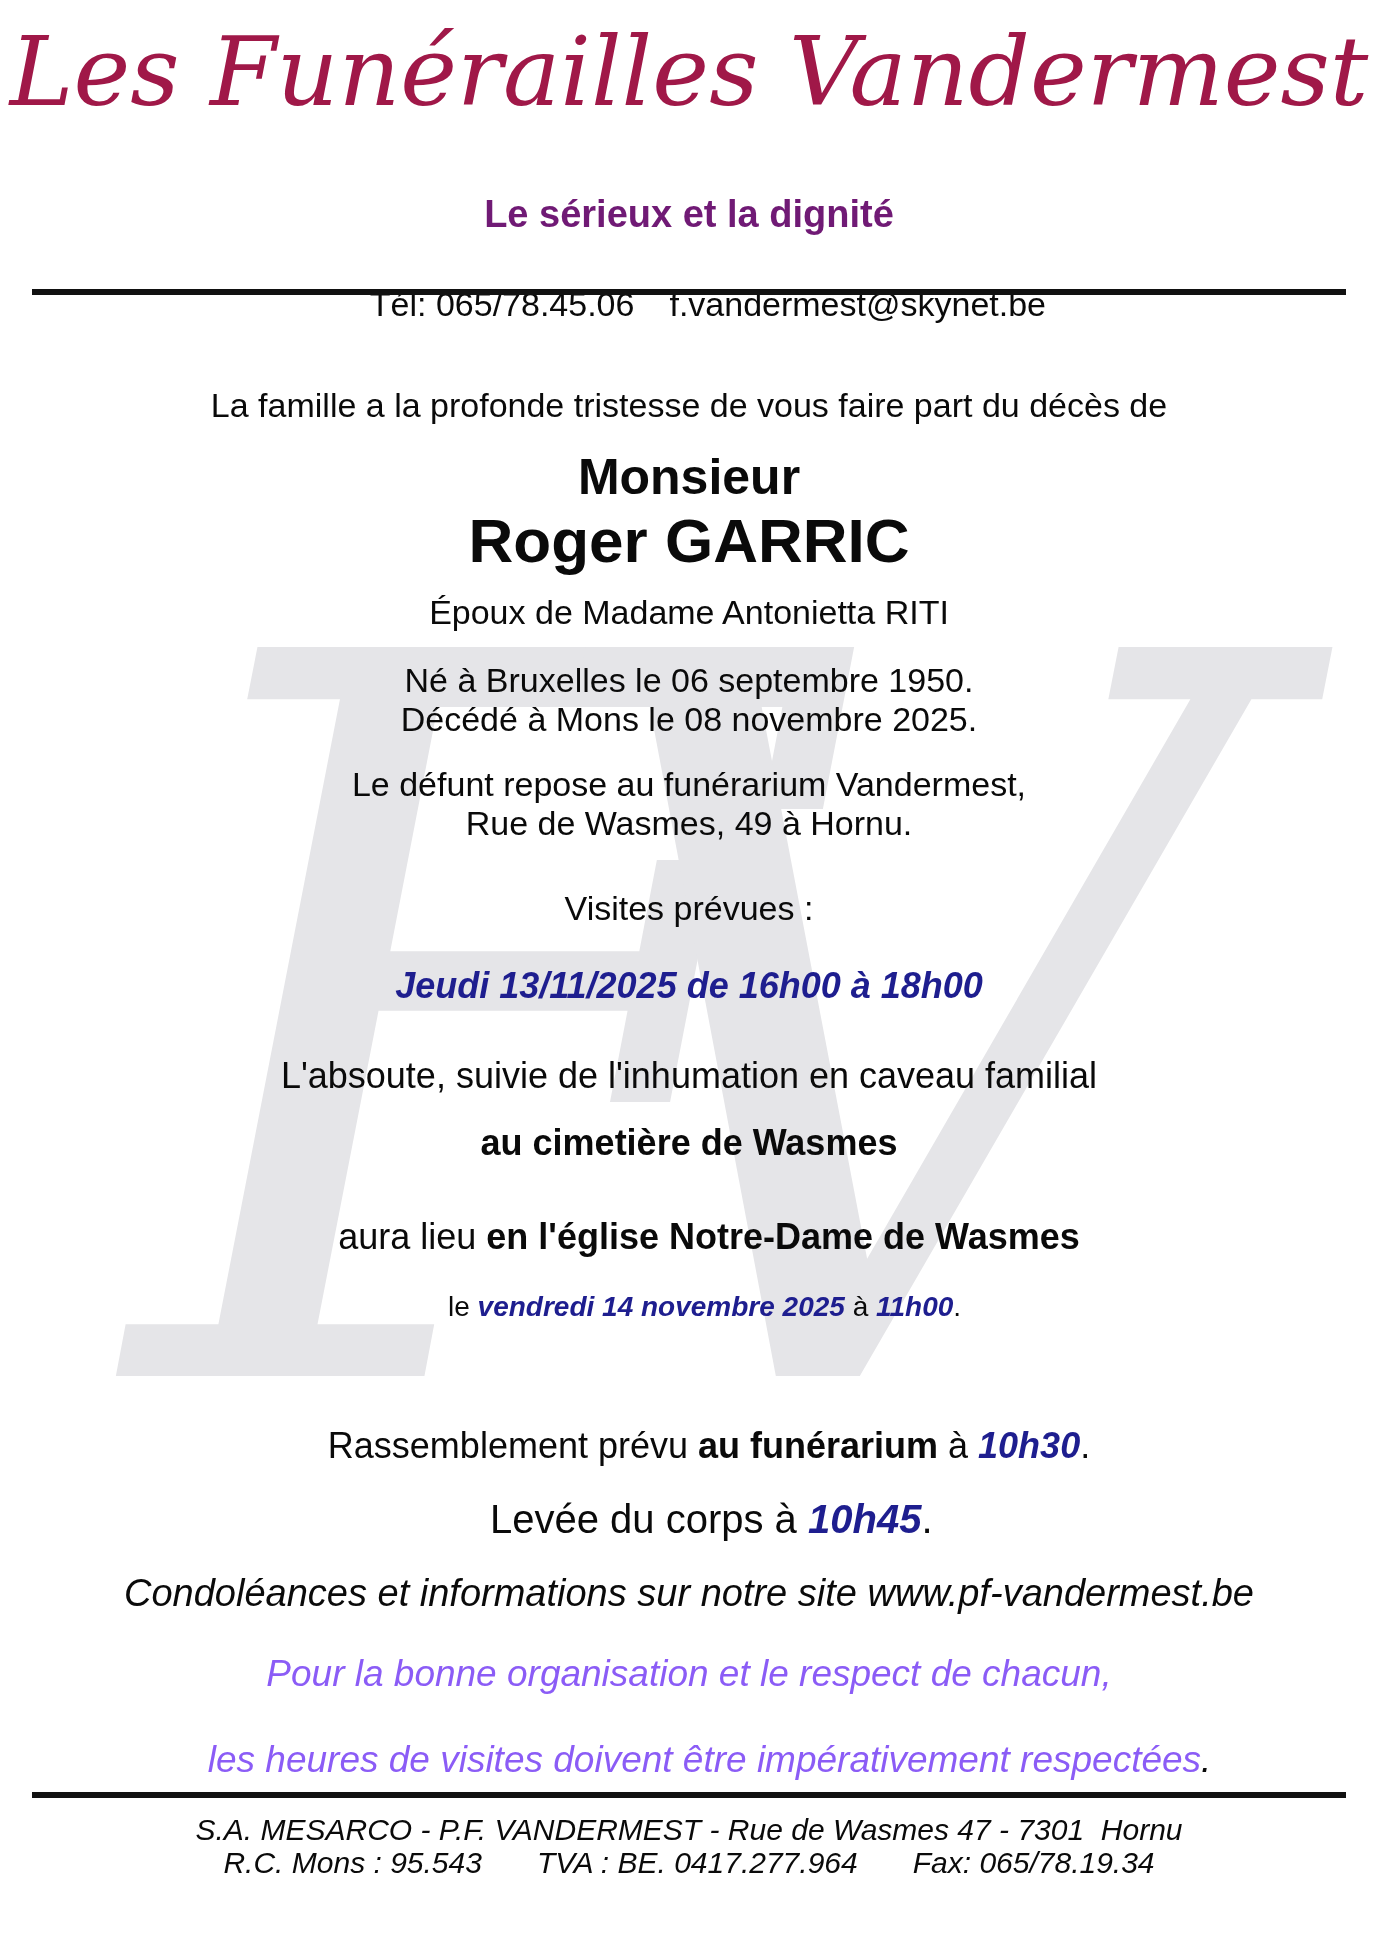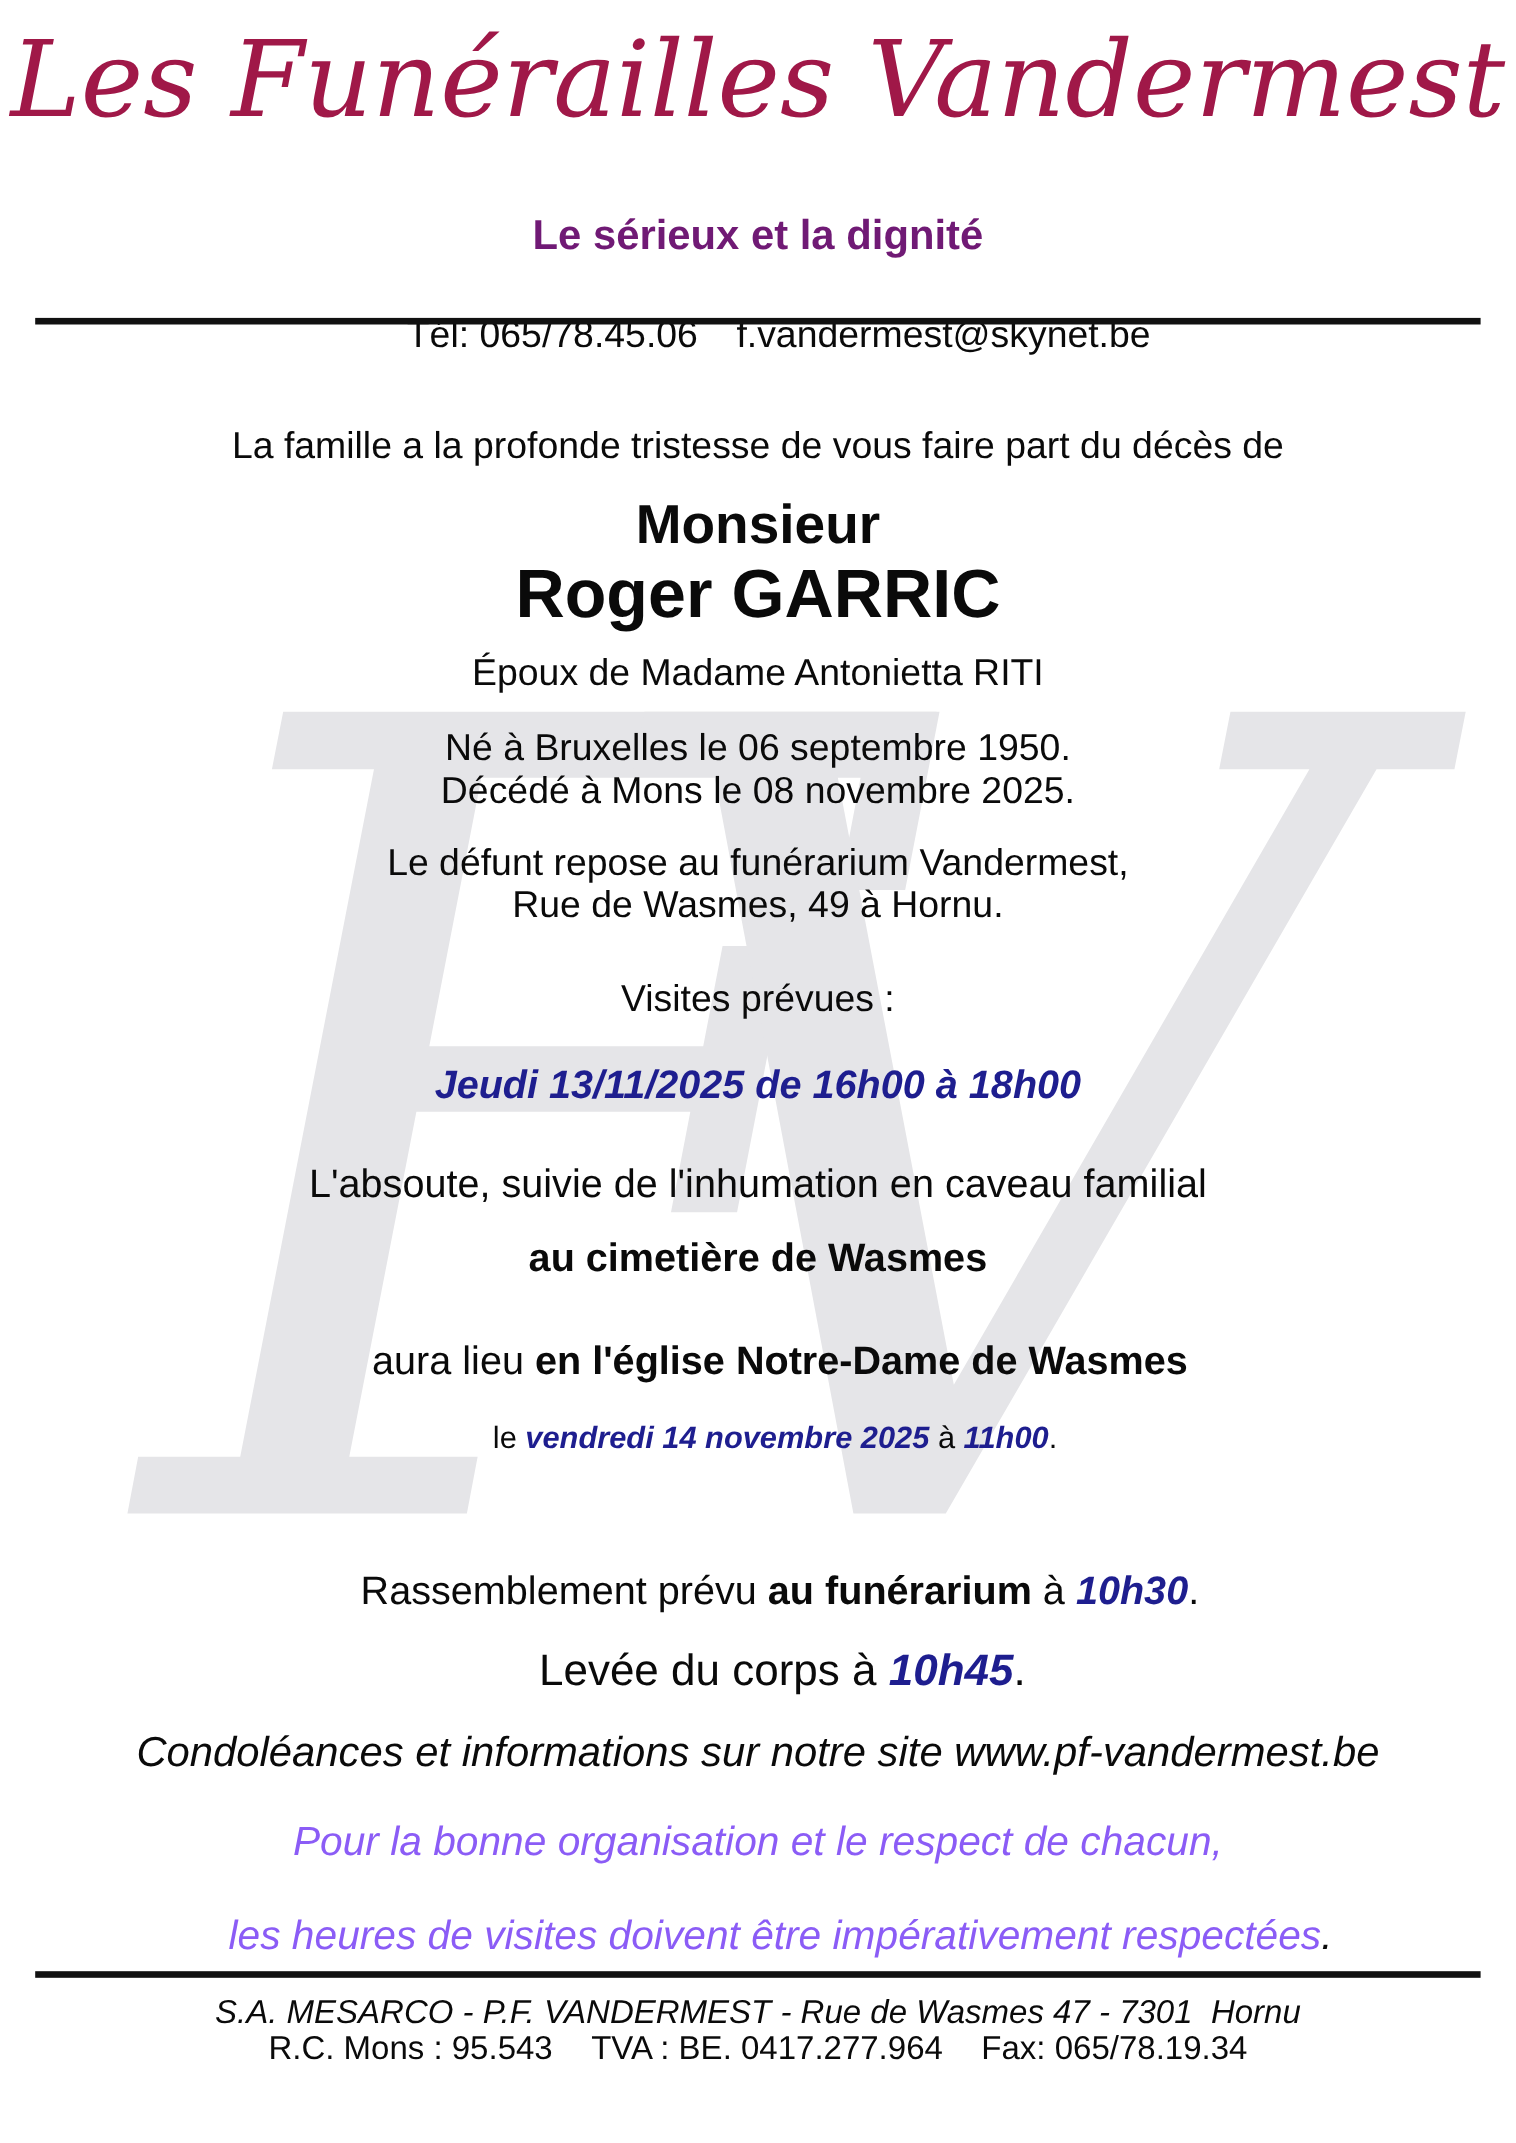--- a/index.html
+++ b/index.html
@@ -57,21 +57,21 @@
   .ln-cemetery{top:1122px;font-size:36px;font-weight:bold;}
   .ln-church{top:1174px;font-size:36px;}
   .ln-date{top:1257px;font-size:28px;}
   .ln-gather{top:1383px;font-size:36px;}
   .ln-levee{top:1449px;font-size:40px;}
   .ln-condolences{top:1571px;font-size:38px;font-style:italic;}
   .ln-notice1{top:1652px;font-size:37px;font-style:italic;}
   .ln-notice2{top:1694px;font-size:37px;font-style:italic;}
   .rule-bottom{top:1792px;}
   .ln-footer1{top:1812px;font-size:30px;font-style:italic;}
-  .ln-footer2{top:1845px;font-size:30px;display:flex;justify-content:center;gap:35px;}
+  .ln-footer2{top:1845px;font-size:30px;font-style:italic;display:flex;justify-content:center;gap:55px;}
 </style>
 </head>
 <body>
 
 <div class="sheet">
 
   <div class="watermark" aria-hidden="true">
     <span class="wm-l wm-f">F</span>
     <span class="wm-l wm-v">V</span>
   </div>

